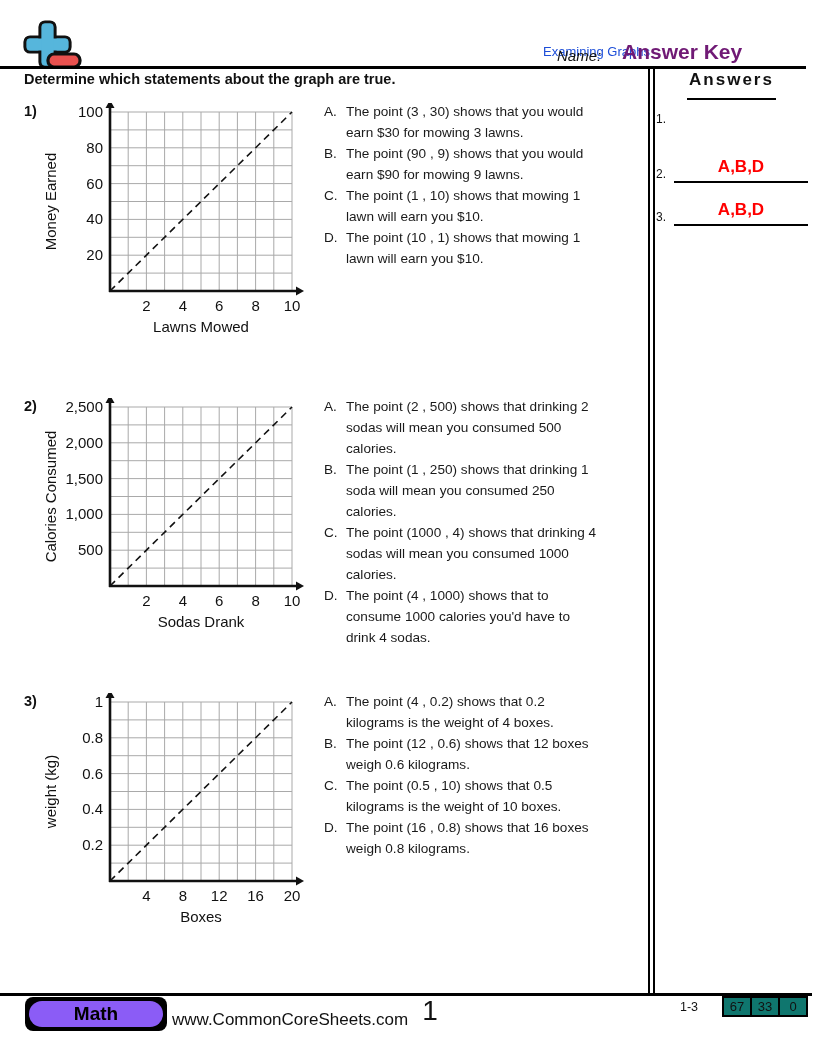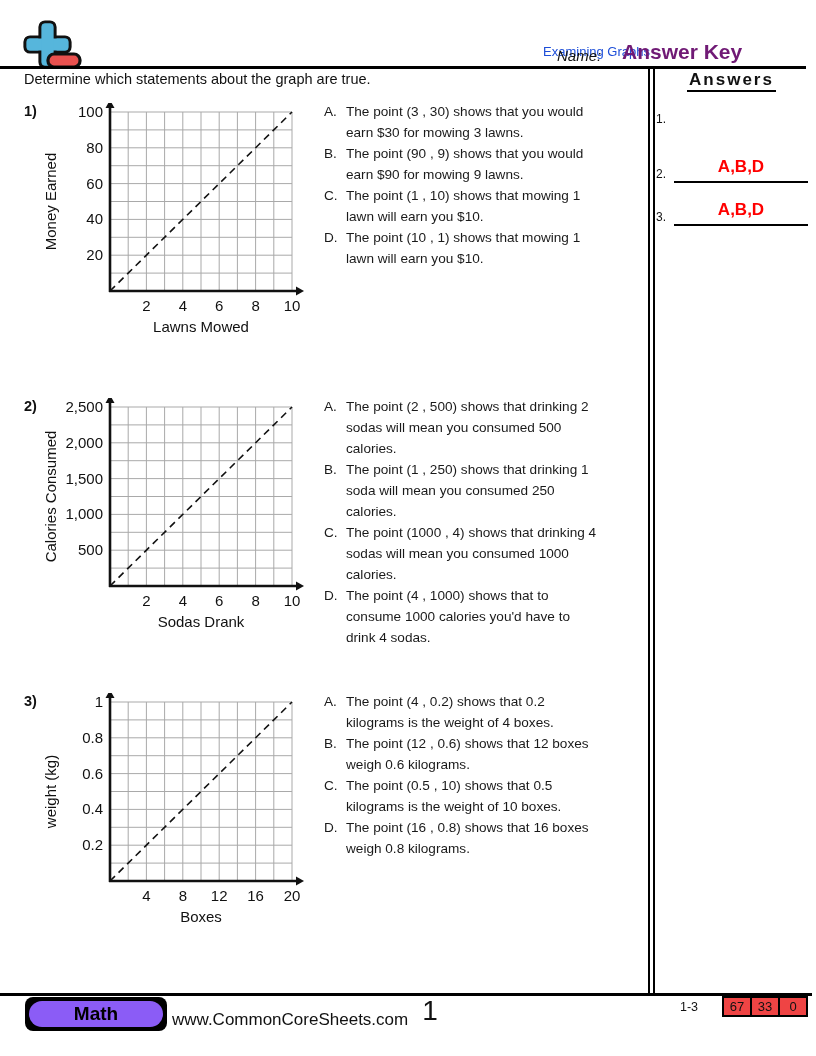--- a/index.html
+++ b/index.html
@@ -8,28 +8,28 @@
 
   
   .logo { position:absolute; left:22px; top:20px; }
   .title { position:absolute; left:0; top:44px; width:650px; text-align:right;
            font-size:13px; color:#1d4ed8; }
   .name-label { position:absolute; left:557px; top:47px; font-size:15px;font-style:italic; }
   .answer-key { position:absolute; left:622px; top:40px; width:186px; text-align:left;
                 font-size:21px; font-weight:bold; color:#701a75; }
   .header-rule { position:absolute; left:0; top:66px; width:806px; height:2.5px; background:#000; }
   .instruction { position:absolute; left:24px; top:71px; width:600px;
-                 font-size:14.5px; font-weight:normal; }
+                 font-size:14.5px; font-weight:bold; }
 
   
   .divider-double { position:absolute; left:648px; top:68px; height:925px; width:7px;
                     border-left:2px solid #000; border-right:2px solid #000; }
   .ans-heading { position:absolute; left:655px; top:70px; width:153px; text-align:center; }
   .ans-heading span { font-size:17px; font-weight:bold; letter-spacing:2px;
-                      border-bottom:2.5px solid #000; padding:0 2px 1px 2px; }
+                      border-bottom:2.5px solid #000; padding:0 2px 9px 2px; }
   .ans-row { position:absolute; left:656px; width:152px; display:flex; align-items:flex-end; }
   .ans-num { font-size:12px; width:18px; flex:none; padding-bottom:2px; }
   .ans-val { flex:1; border-bottom:2px solid #000; text-align:center; color:#ff0000;
              font-weight:bold; font-size:17px; padding-bottom:4px; }
 
   
   .qblock { position:absolute; left:24px; width:621px; display:flex; align-items:flex-start; }
   .qnum { width:20px; flex:none; padding-top:8px; font-size:14.5px; font-weight:bold; }
   .chart-wrap { width:262px; flex:none; margin-top:8px; }
   svg text { font-family:"Liberation Sans", sans-serif; }
@@ -47,21 +47,21 @@
                       background:#8b5cf6; border-radius:14px; display:flex;
                       align-items:center; justify-content:center;
                       font-size:19px; font-weight:bold; color:#000; }
   .website { position:absolute; left:172px; top:1010px; font-size:17px; }
   .page-number { position:absolute; left:400px; top:995px; width:60px; text-align:center;
                  font-size:28px; }
   .range-label { position:absolute; left:680px; top:1000px; font-size:12.5px; }
   .score-boxes { position:absolute; left:722px; top:996px; display:flex; }
   .score-box { width:30px; height:21px; border:2px solid #000; margin-left:-2px;
                display:flex; align-items:center; justify-content:center;
-               font-size:13px; background:#ef4444; }
+               font-size:13px; background:#0f766e; }
   .score-box:first-child { margin-left:0; }
 </style>
 </head>
 <body>
 
 <div class="page">
 
   <svg class="logo" width="60" height="50" viewBox="0 0 60 50">
     <rect x="3" y="17" width="45" height="15" rx="5" fill="#56b6dc" stroke="#111" stroke-width="3.2"></rect>
     <rect x="18" y="2" width="15" height="45" rx="5" fill="#56b6dc" stroke="#111" stroke-width="3.2"></rect>

